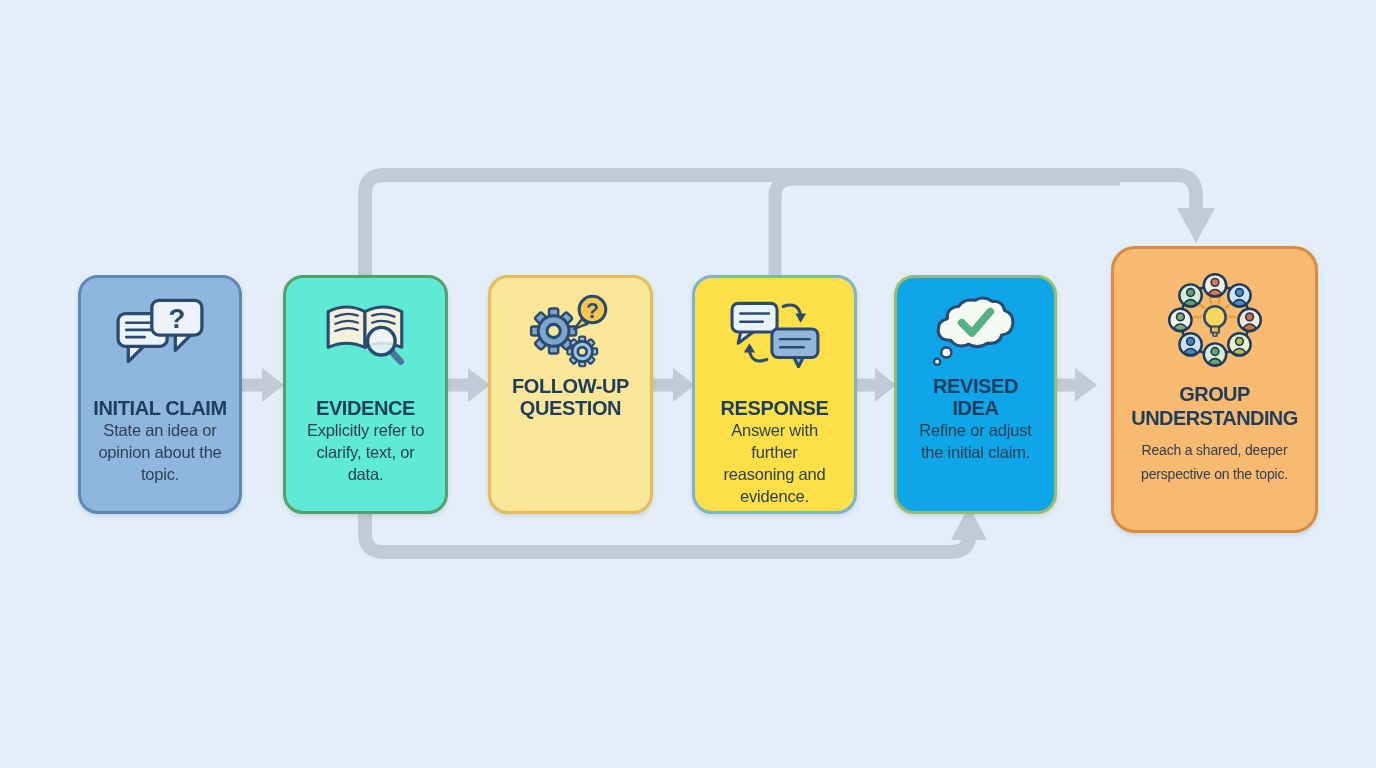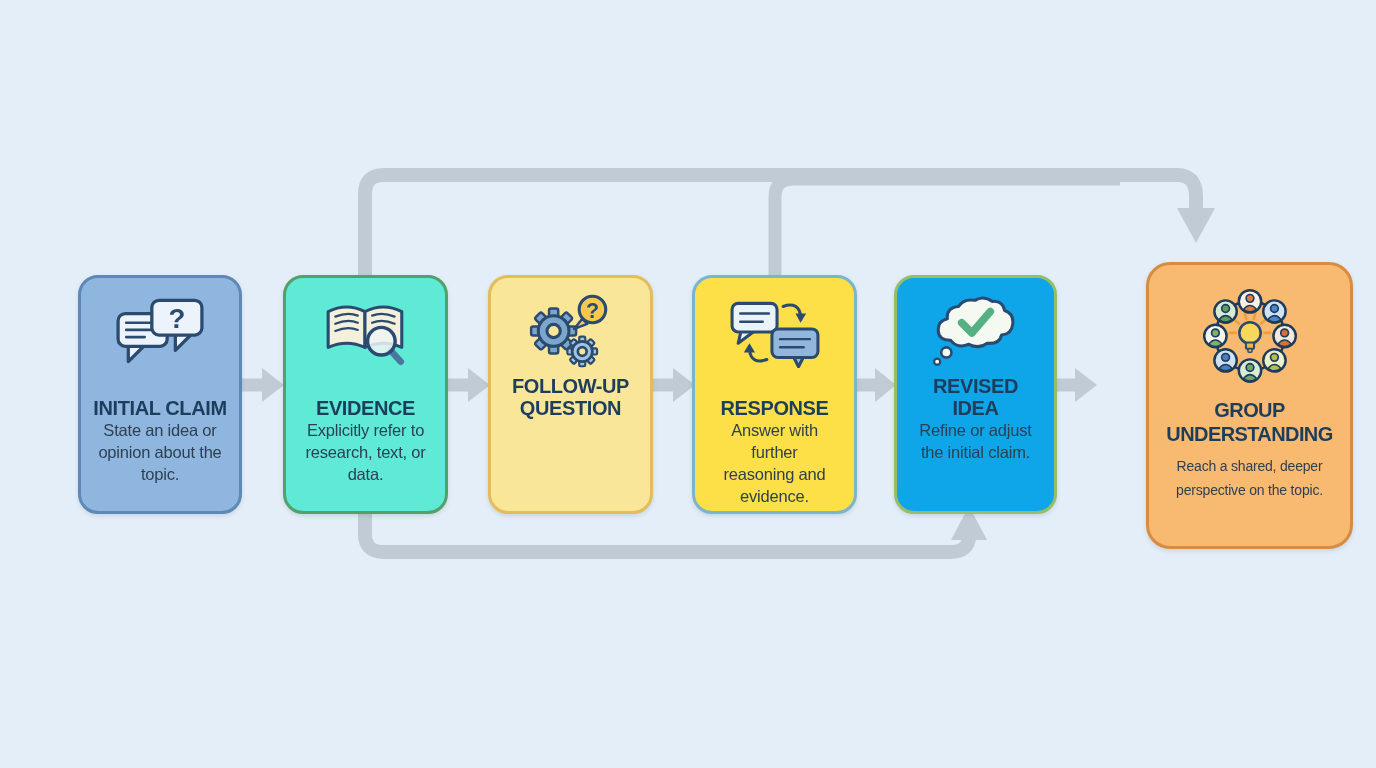--- a/index.html
+++ b/index.html
@@ -30,21 +30,21 @@
     flex-direction: column;
     align-items: center;
     padding-top: 8px;
     box-shadow: 0 2px 4px rgba(70,100,130,0.18);
   }
   .card-1 { left: 78px;  top: 275px; width: 164px; height: 239px; }
   .card-2 { left: 283px; top: 275px; width: 165px; height: 239px; }
   .card-3 { left: 488px; top: 275px; width: 165px; height: 239px; }
   .card-4 { left: 692px; top: 275px; width: 165px; height: 239px; }
   .card-5 { left: 894px; top: 275px; width: 163px; height: 239px; }
-  .card-6 { left: 1146px; top: 246px; width: 207px; height: 287px; border-radius: 24px; padding-top: 14px; margin-top: 16px; }
+  .card-6 { left: 1111px; top: 246px; width: 207px; height: 287px; border-radius: 24px; padding-top: 14px; }
 
   .icon-wrap {
     height: 82px;
     display: flex;
     align-items: flex-end;
     justify-content: center;
   }
   .card-6 .icon-wrap { height: 112px; }
 
   .card-title {
@@ -131,21 +131,21 @@
           <path d="M15 25 Q 27 20 37 24"></path>
           <path d="M15 32 Q 27 27 37 31"></path>
           <path d="M51 17 Q 61 13 73 18"></path>
           <path d="M51 24 Q 61 20 73 25"></path>
         </g>
         <line x1="69" y1="51" x2="79" y2="62" stroke="#4a769f" stroke-width="6.5" stroke-linecap="round"></line>
         <circle cx="60" cy="42" r="13.5" fill="#eef5f5" fill-opacity="0.85" stroke="#2b4a6f" stroke-width="3.4"></circle>
       </svg>
     </div>
     <div class="card-title">EVIDENCE</div>
-    <div class="card-body">Explicitly refer to research, text, or data.</div>
+    <div class="card-body">Explicitly refer to clarify, text, or data.</div>
   </div>
 
   <div class="card card-3" style="background: rgb(250, 230, 153); border-color: rgb(226, 189, 88);">
     <div class="icon-wrap">
       <svg width="92" height="74" viewBox="0 0 90 72">
         <g transform="translate(28,36)">
           <g fill="#7ca6cc" stroke="#2b4a6f" stroke-width="2.4">
             <rect x="-4.5" y="-22" width="9" height="11" rx="2"></rect>
             <rect x="-4.5" y="-22" width="9" height="11" rx="2" transform="rotate(45)"></rect>
             <rect x="-4.5" y="-22" width="9" height="11" rx="2" transform="rotate(90)"></rect>

